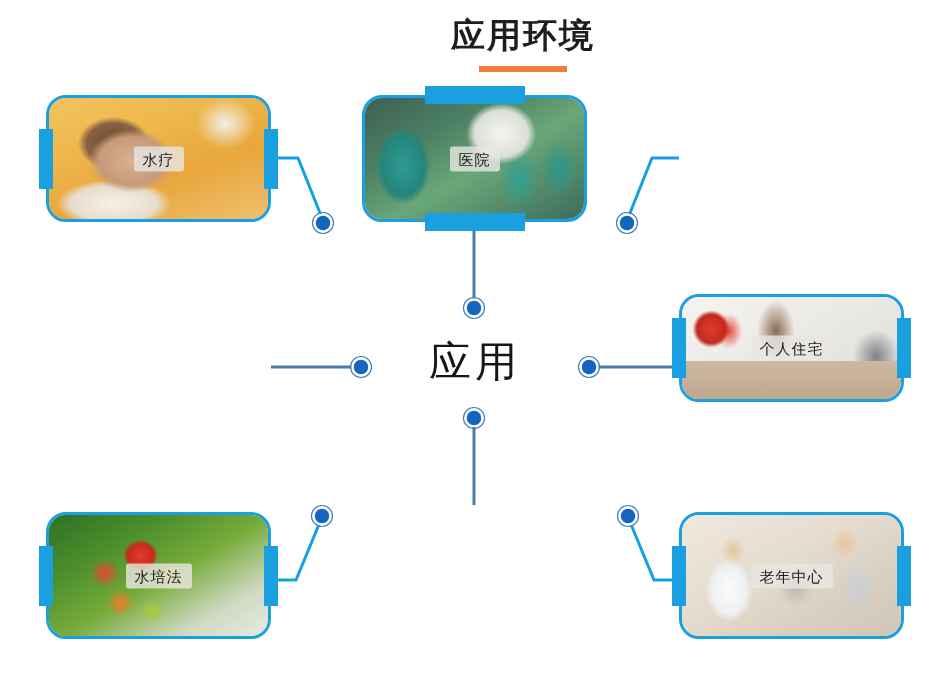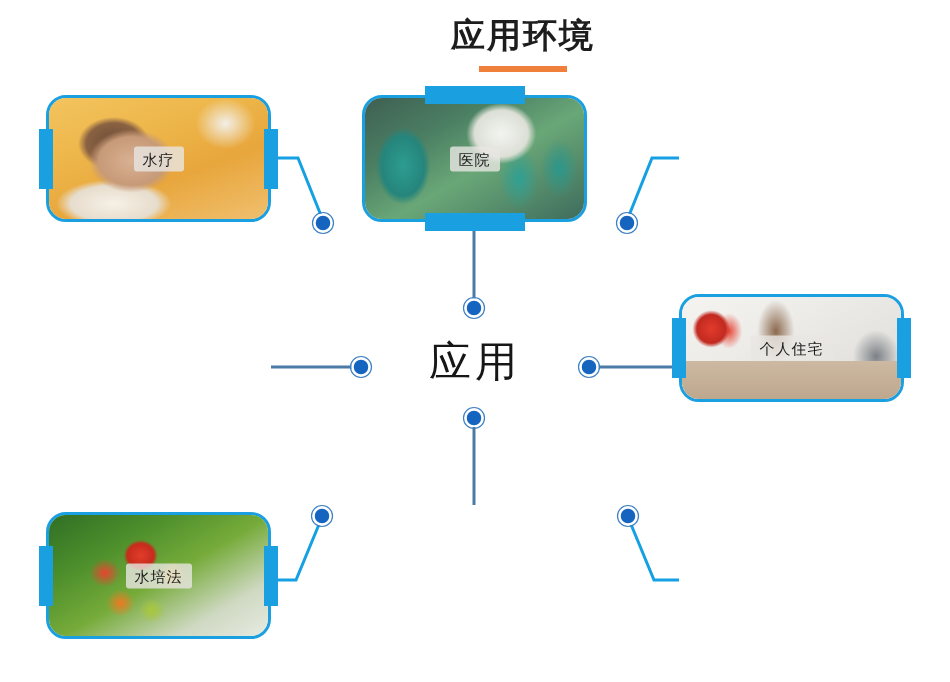--- a/index.html
+++ b/index.html
@@ -220,14 +220,22 @@
   <div class="card" style="left:46px;top:512px;width:225px;height:127px;">
     <div class="photo">
       <div class="bg p-hydro"></div>
     </div>
     <div class="tab left"></div>
     <div class="tab right"></div>
     <div class="pill">水培法</div>
   </div>
 
 
+  <div class="card" style="left:679px;top:512px;width:225px;height:127px;">
+    <div class="photo">
+      <div class="bg p-senior"></div>
+    </div>
+    <div class="tab left"></div>
+    <div class="tab right"></div>
+    <div class="pill">老年中心</div>
+  </div>
 
 </div>
 
 </body></html>

